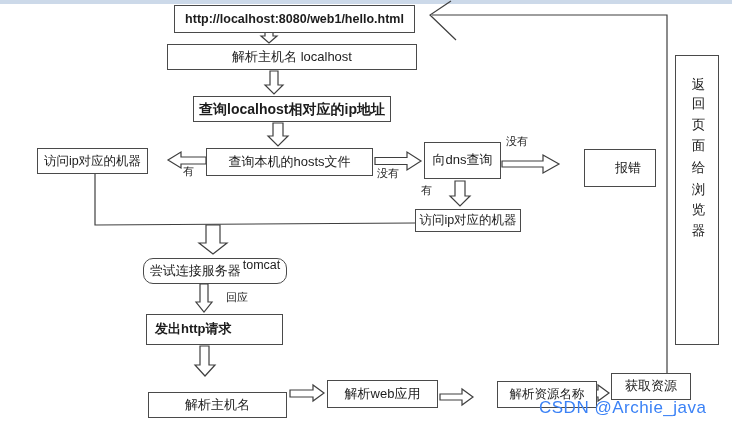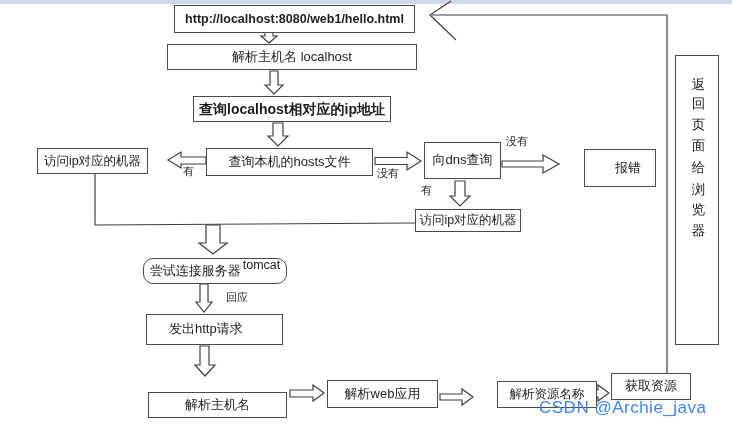--- a/index.html
+++ b/index.html
@@ -19,21 +19,21 @@
   #b-url{left:174px;top:5px;width:241px;height:28px;font-size:12.5px;font-weight:600;}
   #b-parse-host-top{left:167px;top:44px;width:250px;height:26px;}
   #b-query-ip{left:193px;top:96px;width:198px;height:26px;font-size:14px;font-weight:bold;}
   #b-access-left{left:37px;top:148px;width:111px;height:26px;font-size:12.5px;}
   #b-hosts{left:206px;top:148px;width:167px;height:28px;}
   #b-dns{left:424px;top:142px;width:77px;height:37px;}
   #b-error{left:584px;top:149px;width:72px;height:38px;padding-left:16px;}
   #b-access-right{left:415px;top:209px;width:106px;height:23px;font-size:12.5px;}
   #b-tomcat{left:143px;top:258px;width:144px;height:26px;border-radius:10px;}
   #b-tomcat .sup{position:relative;top:-6px;font-size:12.5px;margin-left:2px;}
-  #b-http{left:146px;top:314px;width:137px;height:31px;justify-content:flex-start;padding-left:22px;}
+  #b-http{left:146px;top:314px;width:137px;height:31px;justify-content:flex-start;padding-left:8px;font-weight:bold;}
   #b-parse-host-bot{left:148px;top:392px;width:139px;height:26px;}
   #b-webapp{left:327px;top:380px;width:111px;height:28px;}
   #b-resource{left:497px;top:381px;width:100px;height:27px;font-size:12.5px;}
   #b-get{left:611px;top:373px;width:80px;height:27px;}
   #b-return{
     left:675px;top:55px;width:44px;height:290px;display:block;
     writing-mode:vertical-lr;text-orientation:upright;letter-spacing:21px;
     line-height:44px;padding-top:10px;font-size:13.5px;
   }
   

